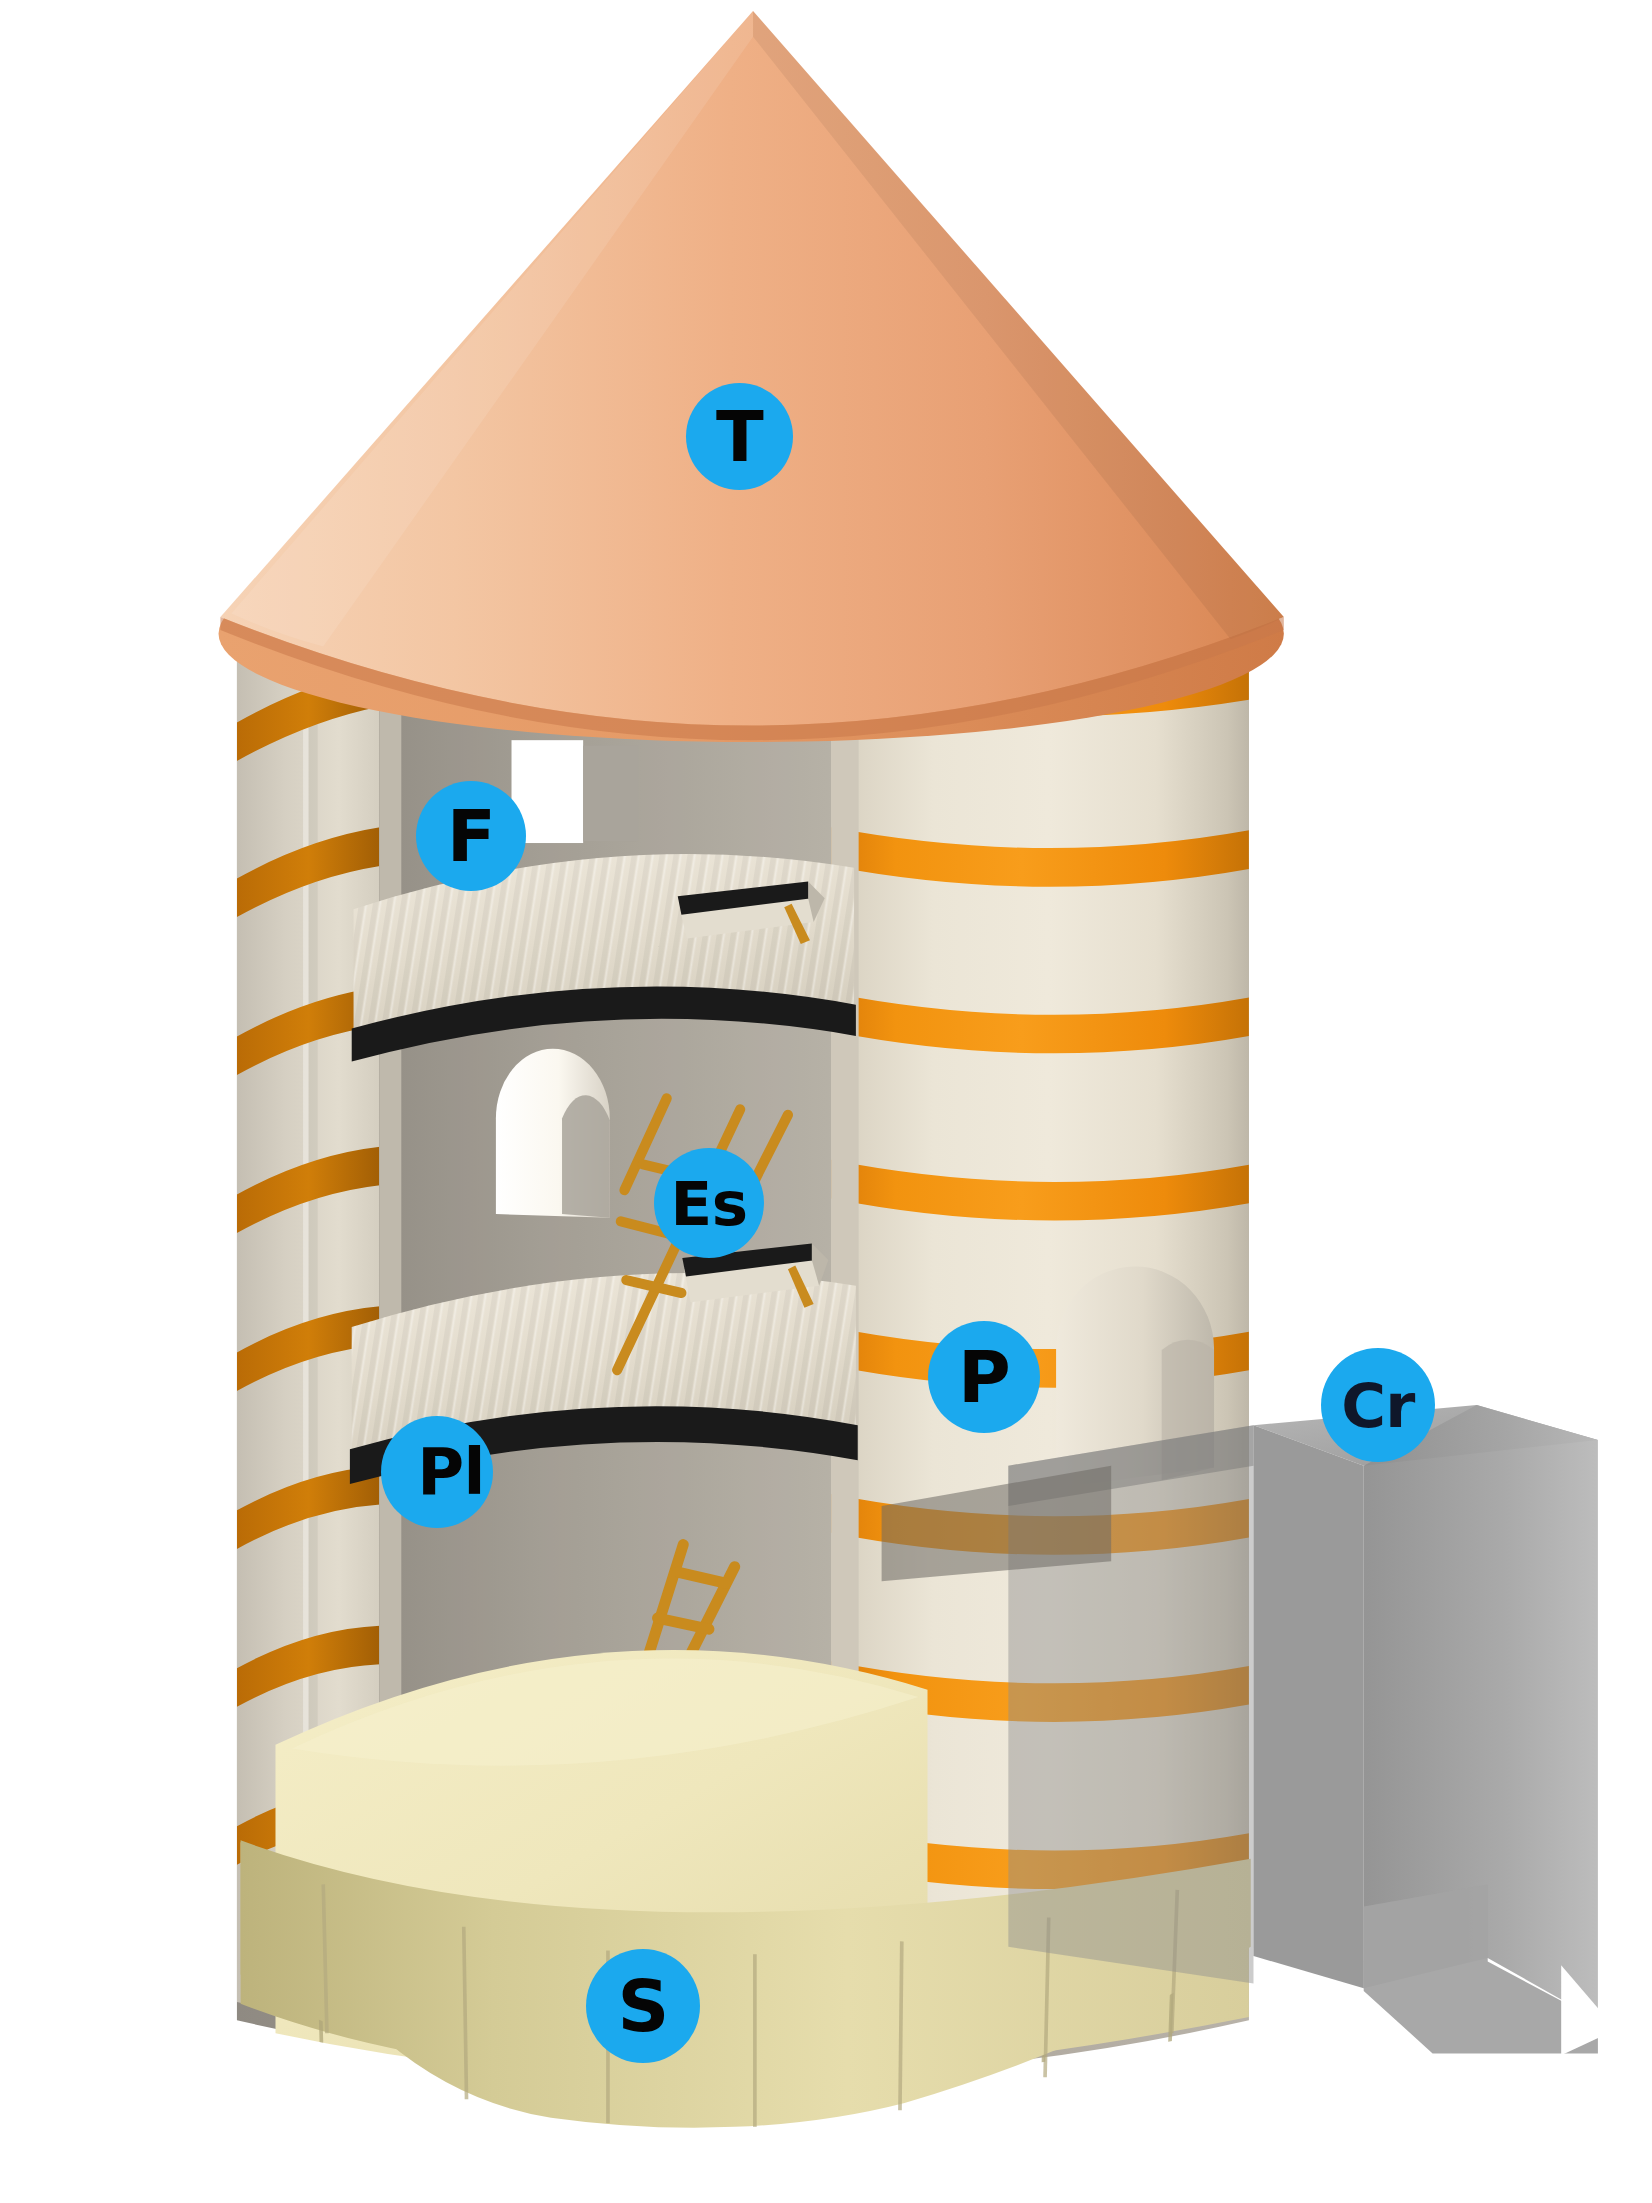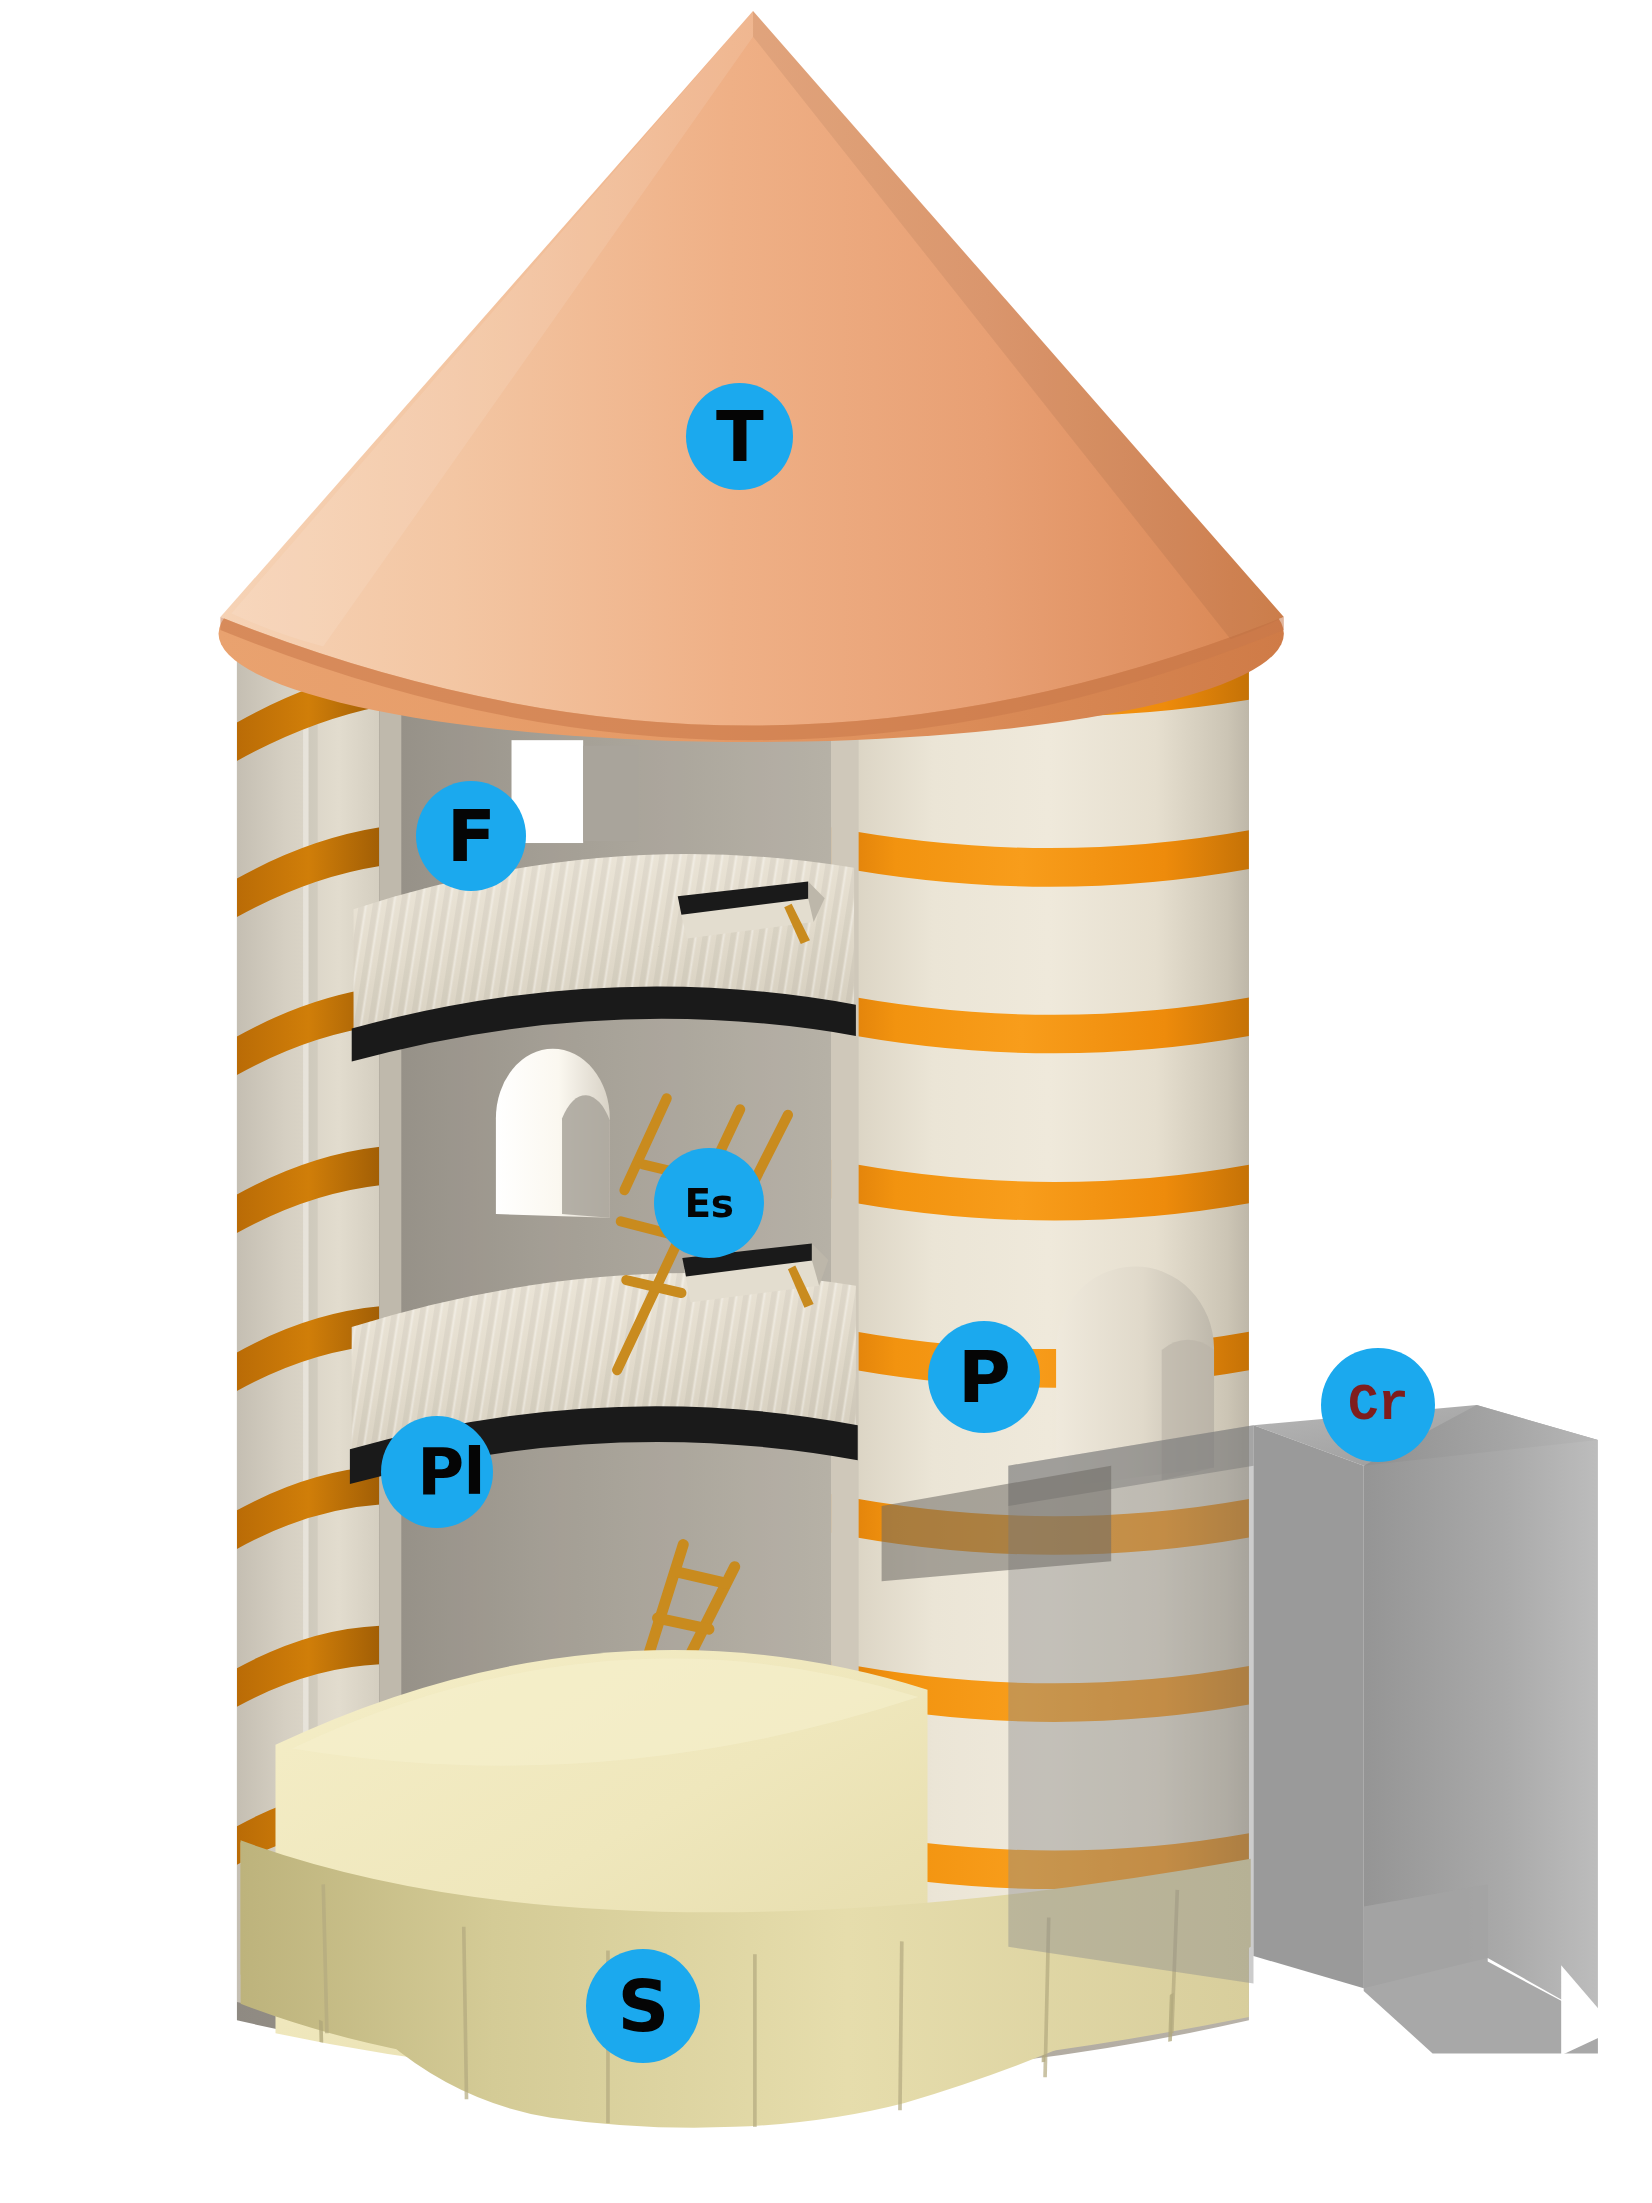--- a/index.html
+++ b/index.html
@@ -365,33 +365,33 @@
 
     <div class="badge" style="left: 686px; top: 383px; width: 107px; height: 107px; background: rgb(27, 169, 238);">
       <span class="badge-text" style="font-size: 70px; color: rgb(5, 5, 5);">T</span>
     </div>
 
     <div class="badge" style="left: 416px; top: 781px; width: 110px; height: 110px; background: rgb(27, 169, 238);">
       <span class="badge-text" style="font-size: 72px; color: rgb(5, 5, 5);">F</span>
     </div>
 
     <div class="badge" style="left: 654px; top: 1148px; width: 110px; height: 110px; background: rgb(27, 169, 238);">
-      <span class="badge-text" style="font-size: 39px; color: rgb(5, 5, 5);">Es</span>
+      <span class="badge-text" style="font-size: 61px; color: rgb(5, 5, 5);">Es</span>
     </div>
 
     <div class="badge" style="left: 381px; top: 1416px; width: 112px; height: 112px; background: rgb(27, 169, 238);">
       <span class="badge-text" style="font-size: 64px; color: rgb(5, 5, 5); margin-left: 28px;">Pl</span>
     </div>
 
     <div class="badge" style="left: 928px; top: 1321px; width: 112px; height: 112px; background: rgb(27, 169, 238);">
       <span class="badge-text" style="font-size: 72px; color: rgb(5, 5, 5);">P</span>
     </div>
 
     <div class="badge" style="left: 1321px; top: 1348px; width: 114px; height: 114px; background: rgb(27, 169, 238);">
-      <span class="badge-text" style="font-size: 51px; color: #7f1d1d; font-family: Liberation Mono, monospace;">Cr</span>
+      <span class="badge-text" style="font-size: 61px; color: #0f172a;">Cr</span>
     </div>
 
     <div class="badge" style="left: 586px; top: 1949px; width: 114px; height: 114px; background: rgb(27, 169, 238);">
       <span class="badge-text" style="font-size: 72px; color: rgb(5, 5, 5);">S</span>
     </div>
 
   </div>
 </div>
 
 

